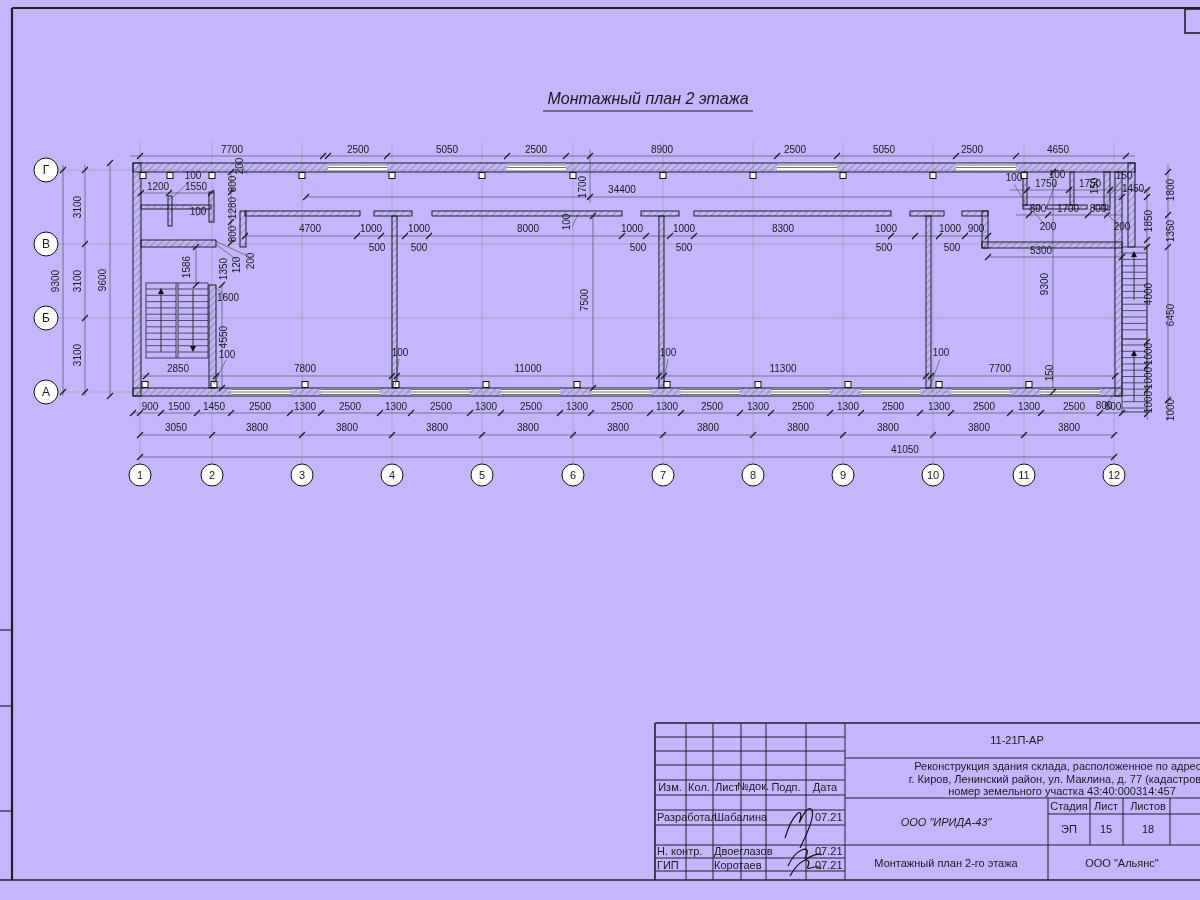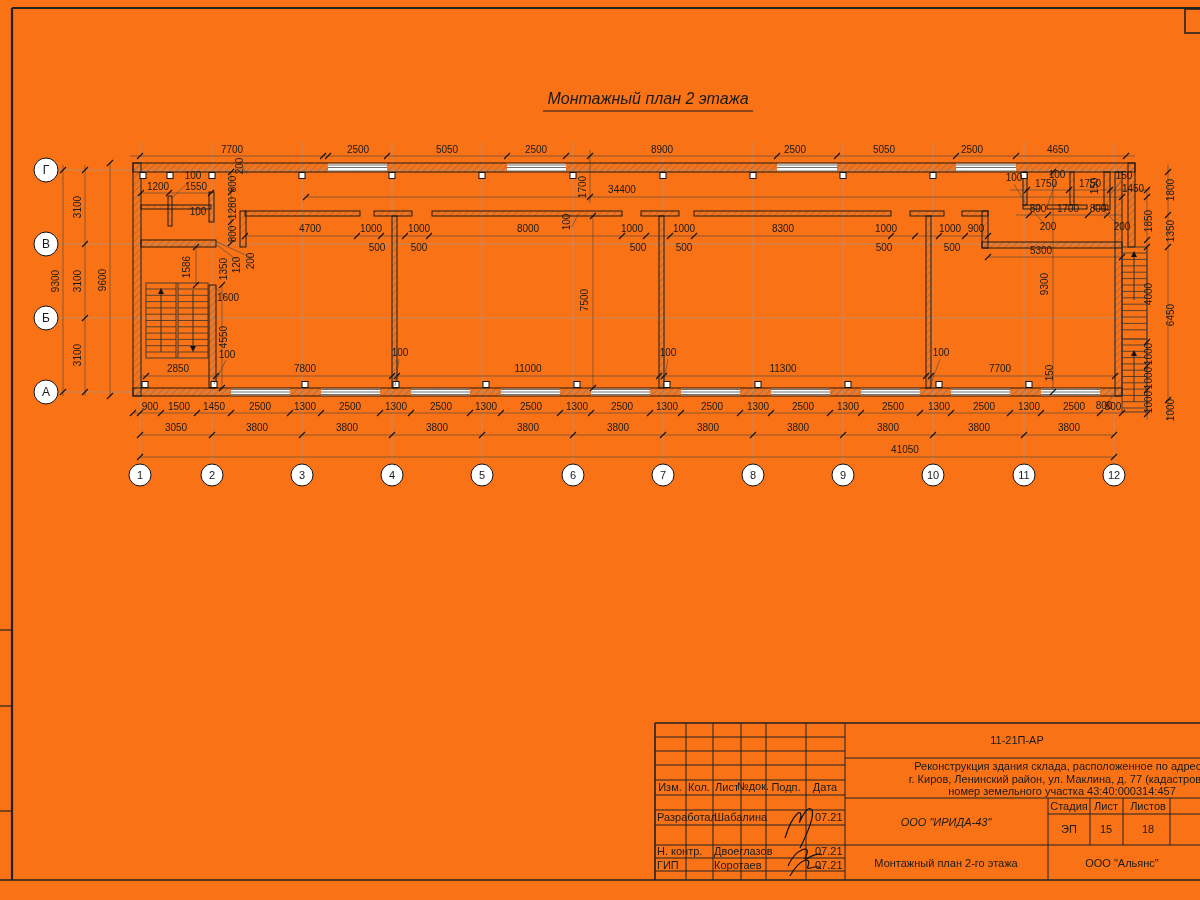--- a/index.html
+++ b/index.html
@@ -1,16 +1,16 @@
 <!DOCTYPE html>
 <html><head>
 <meta charset="utf-8">
 <style>
   html,body{margin:0;padding:0;background:#e8e8e8;}
-  .page{position:relative;width:1200px;height:900px;background:#f97316;overflow:hidden;
+  .page{position:relative;width:1200px;height:900px;background:#c4b5fd;overflow:hidden;
         font-family:"Liberation Sans",sans-serif;}
   svg{position:absolute;left:0;top:0;}
   svg text{font-family:"Liberation Sans",sans-serif;fill:#1a1a1a;}
   .tb{font-size:11px;}
 </style>
 </head>
 <body>
 
 <div class="page">
 <svg width="1200" height="900" viewBox="0 0 1200 900">

